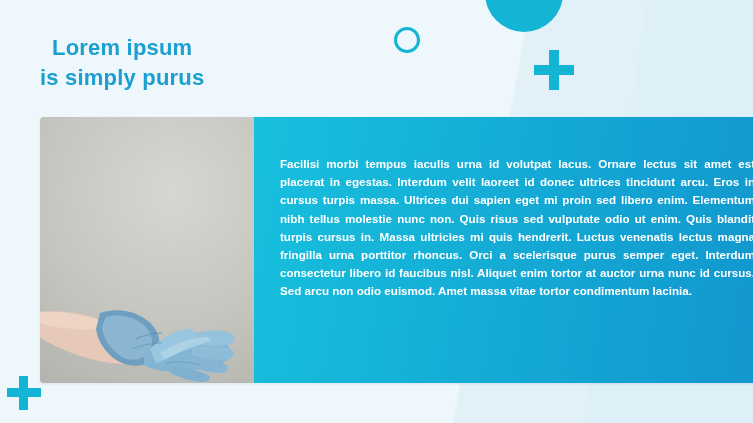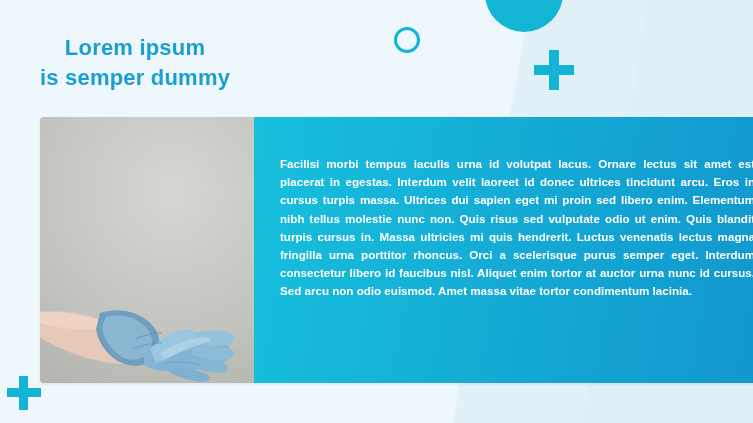--- a/index.html
+++ b/index.html
@@ -194,21 +194,21 @@
     <span class="bar-v"></span>
   </div>
 
   <div class="plus plus-bottom">
     <span class="bar-h"></span>
     <span class="bar-v"></span>
   </div>
 
   <div class="title">
     <span class="line">Lorem ipsum</span>
-    <span class="line">is semper dummy</span>
+    <span class="line">is simply purus</span>
   </div>
 
   <div class="card">
 
     <div class="photo">
       <div class="backdrop"></div>
       <svg width="214" height="266" viewBox="0 0 214 266" aria-hidden="true">
 
         <path d="M-10 196 C 30 190, 60 200, 86 214 C 100 222, 110 232, 112 242 C 100 250, 70 248, 44 240 C 18 232, -4 220, -12 210 Z" fill="#e6c9b8"></path>
         <path d="M-10 196 C 20 192, 48 198, 70 208 C 60 214, 34 214, 6 208 C -4 205, -10 201, -12 199 Z" fill="#f0d8cb" opacity="0.7"></path>

